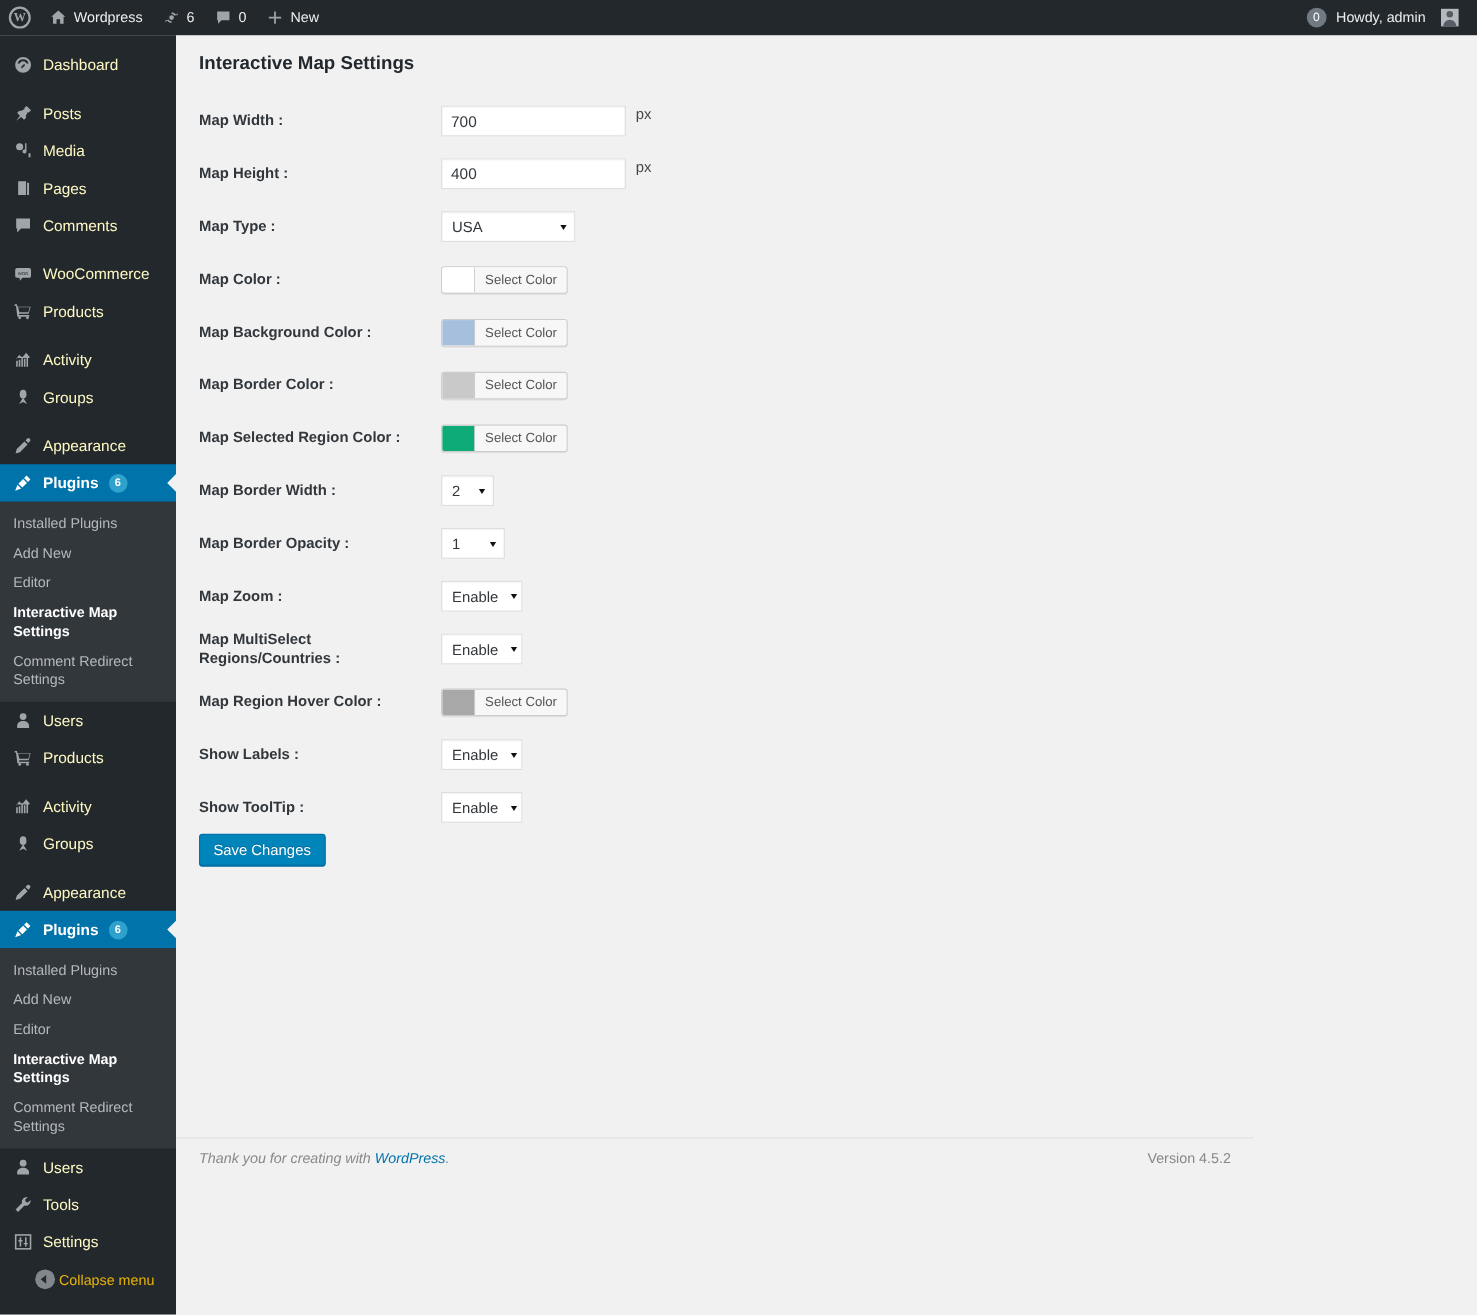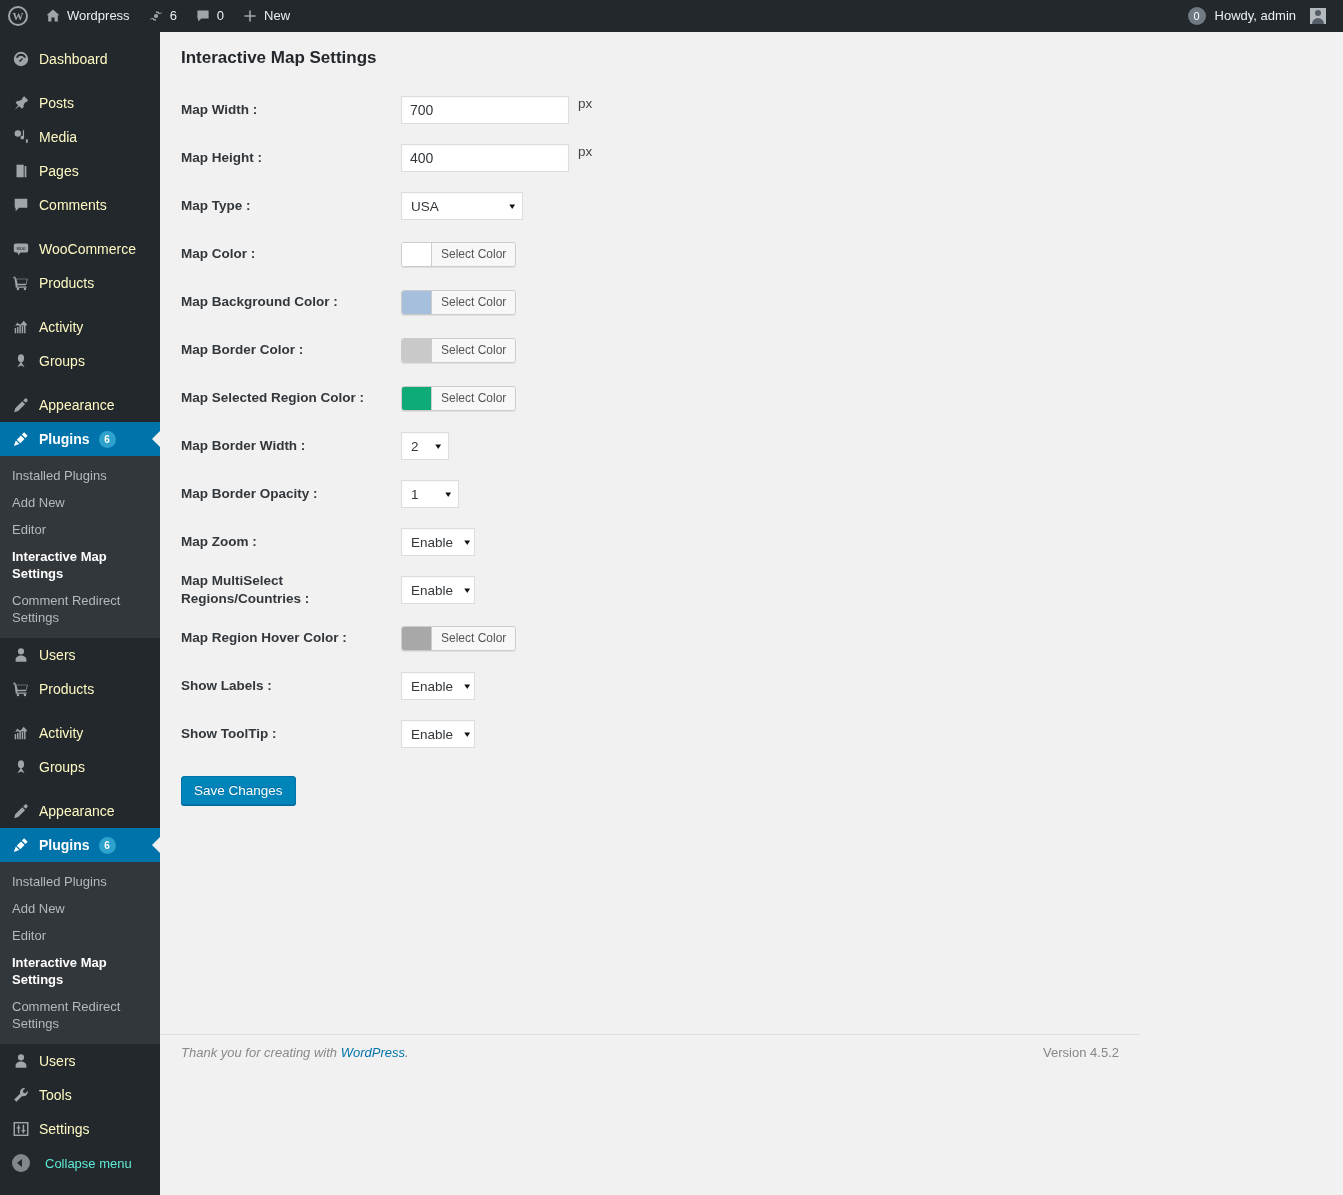--- a/index.html
+++ b/index.html
@@ -100,23 +100,23 @@
   }
   .menu-top.current .count-badge { background: #2ea2cc; }
   .submenu { background: #32373c; padding: 6px 0 7px; }
   .submenu a {
     display: block; padding: 5px 0 5px 12px;
     color: #b4b9be; font-size: 13px; line-height: 17px;
     text-decoration: none;
   }
   .submenu a.current { color: #fff; font-weight: 600; }
   #collapse {
-    display: flex; align-items: center; gap: 15px;
+    display: flex; align-items: center; gap: 4px;
     height: 34px; padding-left: 12px;
-    color: #5eead4; font-size: 13px;
+    color: #eab308; font-size: 13px; justify-content: center;
   }
   .collapse-arrow {
     width: 18px; height: 18px; border-radius: 50%;
     background: #82878c; position: relative; flex: 0 0 18px;
   }
   .collapse-arrow::before {
     content: ""; position: absolute; left: 5px; top: 50%;
     transform: translateY(-50%);
     border-style: solid; border-width: 4px 5px 4px 0;
     border-color: transparent #23282d transparent transparent;
@@ -179,21 +179,21 @@
     width: 30px; border-right: 1px solid #ccc;
   }
   .colorbtn .cb-label {
     display: flex; align-items: center;
     padding: 0 9px; font-size: 12px; color: #555;
     background: #f7f7f7;
   }
 
   .btn-primary {
     display: inline-flex; align-items: center; justify-content: center;
-    height: 29px; padding: 0 12px; margin-top: 18px;
+    height: 29px; padding: 0 12px; 
     background: #0085ba; border: 1px solid #0073aa;
     border-radius: 3px; color: #fff;
     font-size: 13.5px; font-weight: 400;
     box-shadow: 0 1px 0 #006799;
     text-shadow: 0 -1px 1px #006799;
     cursor: pointer;
   }
 
   #wpfooter {
     position: absolute; left: 0; bottom: 135px;

